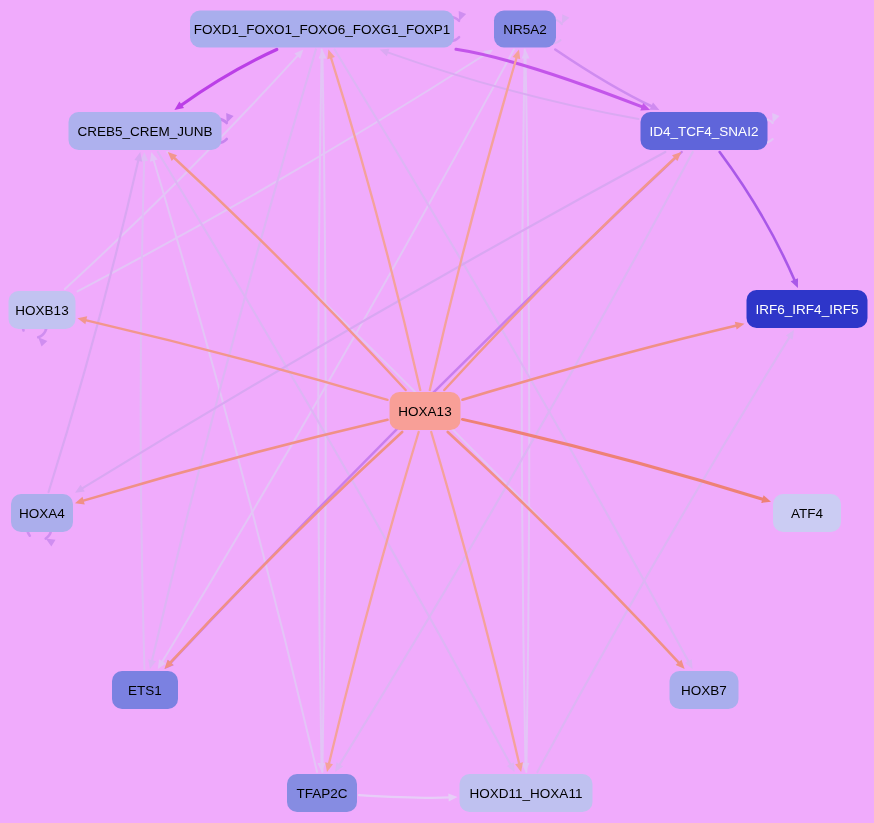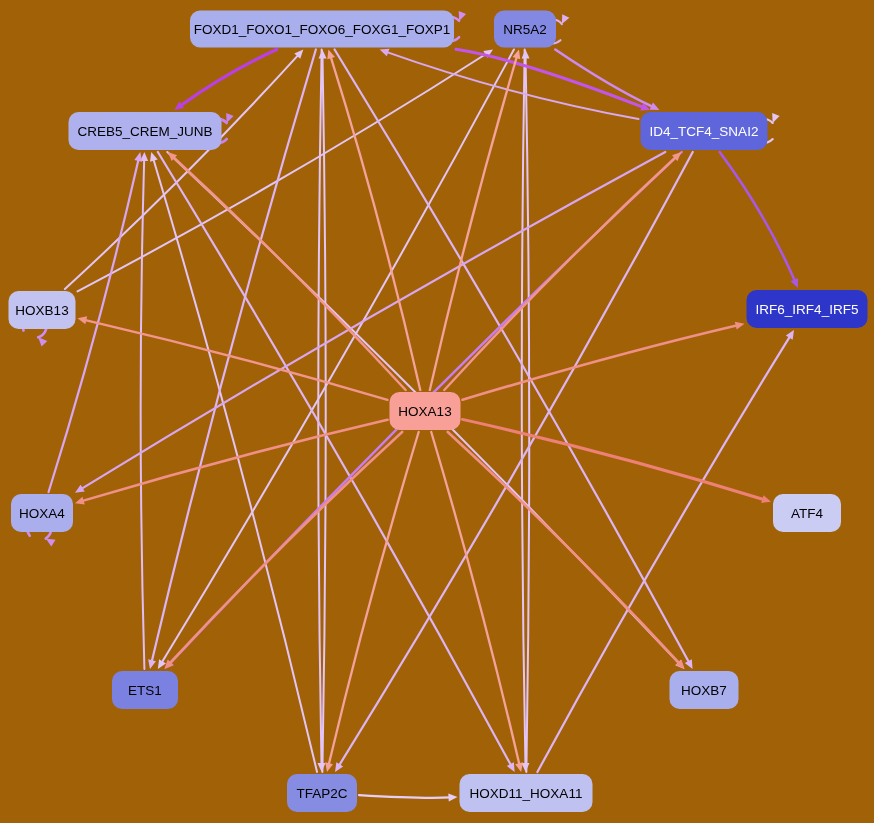--- a/index.html
+++ b/index.html
@@ -5,21 +5,21 @@
   html, body {
     margin: 0;
     padding: 0;
     background: #ffffff;
     font-family: "Liberation Sans", sans-serif;
   }
   #stage {
     position: relative;
     width: 874px;
     height: 823px;
-    background: #a16207;
+    background: #f0abfc;
     overflow: hidden;
     text-decoration: underline;
   }
   svg text {
     font-family: "Liberation Sans", sans-serif;
     font-size: 13.5px;
     pointer-events: none;
   }
   .node rect {
     cursor: pointer;

